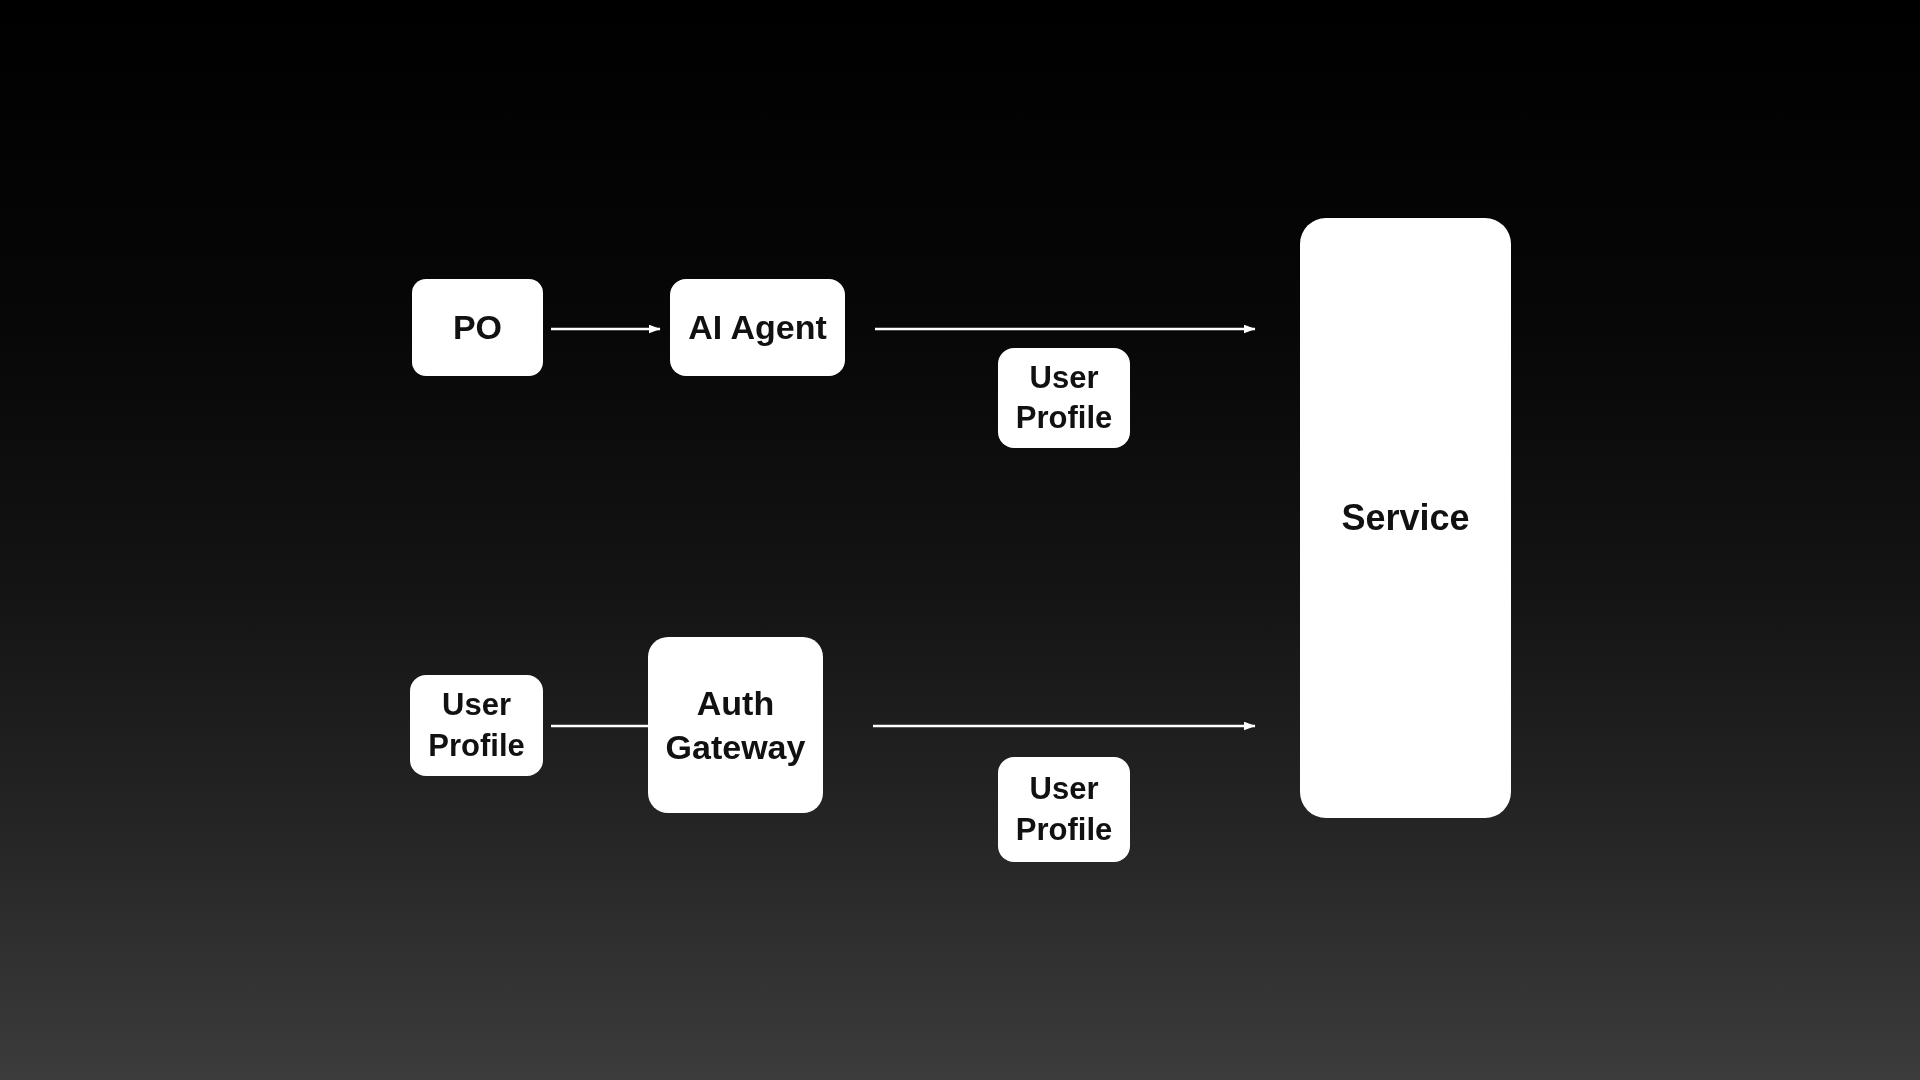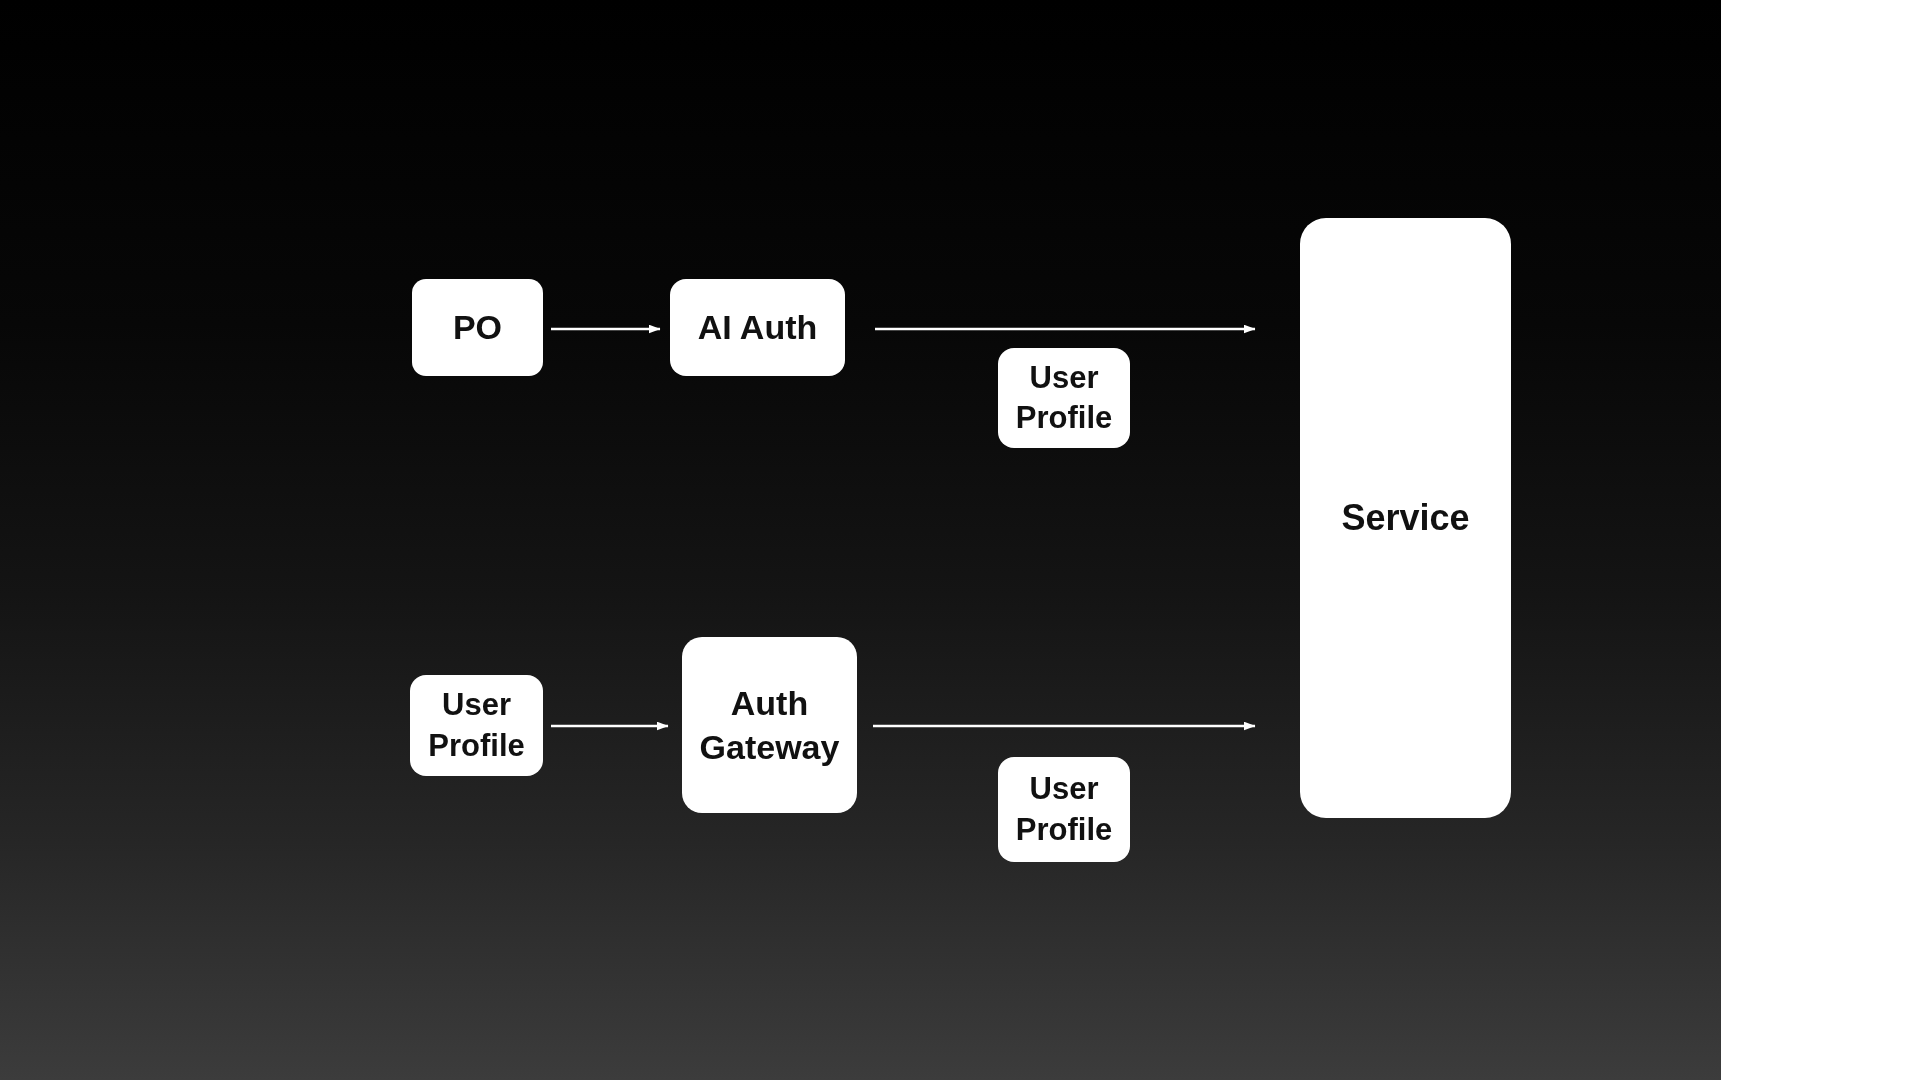--- a/index.html
+++ b/index.html
@@ -7,21 +7,21 @@
     padding: 0;
   }
   body {
     width: 1920px;
     height: 1080px;
     overflow: hidden;
     font-family: "Liberation Sans", sans-serif;
   }
   .canvas {
     position: relative;
-    width: 1721px;
+    width: 1920px;
     height: 1080px;
     background: linear-gradient(to bottom,
       var(--background-top, #000000) 0%,
       #070707 30%,
       #141414 55%,
       #262626 78%,
       var(--background-bottom, #3c3c3c) 100%);
     text-decoration: underline;
   }
   .edges {
@@ -65,21 +65,21 @@
   }
   .node-service {
     left: 1300px; top: 218px; width: 211px; height: 600px;
     border-radius: 26px; font-size: 36px;
   }
   .node-user-profile-left {
     left: 410px; top: 675px; width: 133px; height: 101px;
     border-radius: 16px; font-size: 31px;
   }
   .node-auth-gateway {
-    left: 682px; top: 637px; width: 175px; height: 176px;
+    left: 648px; top: 637px; width: 175px; height: 176px;
     border-radius: 20px; font-size: 34px;
   }
   .node-edge-label-bottom {
     left: 998px; top: 757px; width: 132px; height: 105px;
     border-radius: 16px; font-size: 31px;
   }
 </style>
 </head>
 <body>
 
@@ -92,21 +92,21 @@
       </marker>
     </defs>
     <line class="edge" x1="551" y1="329" x2="660" y2="329" marker-end="url(#ah)"></line>
     <line class="edge" x1="875" y1="329" x2="1255" y2="329" marker-end="url(#ah)"></line>
     <line class="edge" x1="551" y1="726" x2="668" y2="726" marker-end="url(#ah)"></line>
     <line class="edge" x1="873" y1="726" x2="1255" y2="726" marker-end="url(#ah)"></line>
   </svg>
 
   <div class="node node-po">PO</div>
 
-  <div class="node node-ai-agent">AI Auth</div>
+  <div class="node node-ai-agent">AI Agent</div>
 
   <div class="node node-edge-label-top">User Profile</div>
 
   <div class="node node-service">Service</div>
 
   <div class="node node-user-profile-left">User Profile</div>
 
   <div class="node node-auth-gateway">Auth Gateway</div>
 
   <div class="node node-edge-label-bottom">User Profile</div>

